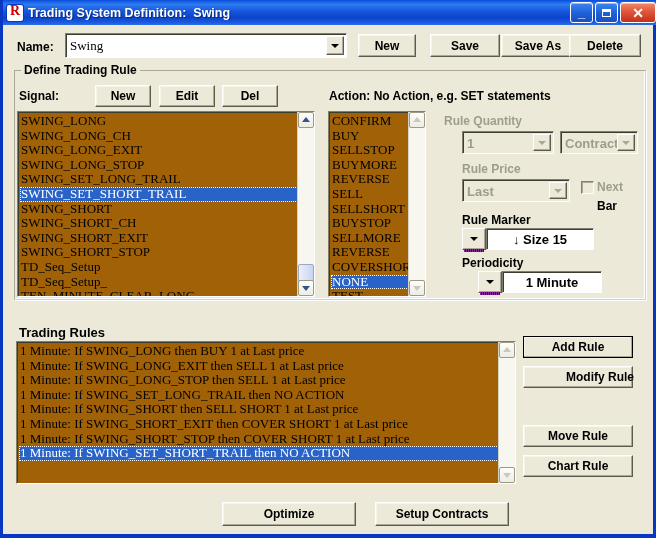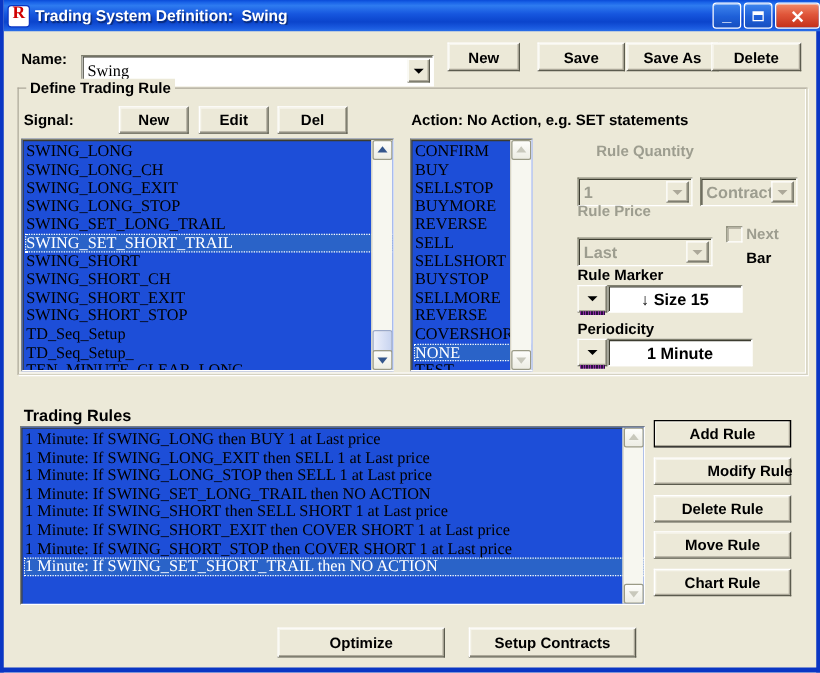--- a/index.html
+++ b/index.html
@@ -102,21 +102,20 @@
   .btn.default { border-color: #000 #000 #000 #000; box-shadow: inset -1px -1px 0 #ACA899, inset 1px 1px 0 #F6F5EC; }
 
   
   .field {
     position: absolute; box-sizing: border-box;
     background: #FFFFFF;
     border: 1px solid;
     border-color: #7F7F6E #FFFFFF #FFFFFF #7F7F6E;
     box-shadow: inset 1px 1px 0 #3C3C30;
     overflow: hidden;
-    margin-top: 11px;
   }
   .field.disabled { background: #ECE9D8; }
   .field .val {
     position: absolute; left: 4px; top: 50%; transform: translateY(-50%);
     font-family: "Liberation Serif", serif; font-size: 13px; color: #000;
     white-space: nowrap;
   }
   .field.disabled .val { color: #9D9D8F; font-family: "Liberation Sans", sans-serif; font-weight: bold; }
 
   
@@ -174,21 +173,21 @@
     box-shadow: 1px 1px 0 #FFFFFF, inset -1px -1px 0 #FFFFFF;
   }
   .group-title {
     position: absolute; background: #ECE9D8; padding: 0 3px;
     font-weight: bold; font-size: 12px; color: #000; white-space: pre;
   }
 
   
   .listbox {
     position: absolute; box-sizing: border-box;
-    background: #1d4ed8;
+    background: #a16207;
     border: 1px solid;
     border-color: #7F7F6E #FFFFFF #FFFFFF #7F7F6E;
     box-shadow: inset 1px 1px 0 #3C3C30;
     overflow: hidden;
   }
   .listinner { position: absolute; left: 2px; top: 2px; right: 0; bottom: 0; overflow: hidden; }
   .li {
     font-family: "Liberation Serif", serif;
     font-size: 13px; line-height: 14.6px; height: 14.6px;
     color: #000; white-space: nowrap; padding-left: 1px;
@@ -321,21 +320,21 @@
     <div class="vscroll">
       <div class="sbtn up dis">
           <span class="ar"></span>
         </div>
       <div class="sbtn down dis">
           <span class="ar"></span>
         </div>
     </div>
   </div>
 
-  <div class="lbl dim" style="left:474px; top:114px;">Rule Quantity</div>
+  <div class="lbl dim" style="left:441px; top:114px;">Rule Quantity</div>
 
   <div class="field disabled" style="left:459px; top:131px; width:92px; height:23px;">
     <span class="val">1</span>
     <span class="cbarrow dim"></span>
   </div>
 
   <div class="field disabled" style="left:557px; top:131px; width:78px; height:23px;">
     <span class="val">Contracts</span>
     <span class="cbarrow dim"></span>
   </div>
@@ -353,21 +352,21 @@
 
   <div class="lbl" style="left:459px; top:213px;">Rule Marker</div>
   <div class="ddbox" style="left:459px; top:228px; width:132px; height:22px;">
     <div class="ddbtn">
         <span class="underline"></span>
       </div>
     <div class="ddface">↓ Size 15</div>
   </div>
 
   <div class="lbl" style="left:459px; top:256px;">Periodicity</div>
-  <div class="ddbox" style="left:459px; top:271px; width:140px; height:22px;">
+  <div class="ddbox" style="left:475px; top:271px; width:124px; height:22px;">
     <div class="ddbtn">
         <span class="underline"></span>
       </div>
     <div class="ddface">1 Minute</div>
   </div>
 
   <div class="lbl" style="left:16px; top:325px; font-size:13px;">Trading Rules</div>
 
   <div class="listbox" style="left:13px; top:341px; width:500px; height:143px;">
     <div class="listinner" id="rules-list">
@@ -385,20 +384,19 @@
           <span class="ar"></span>
         </div>
       <div class="sbtn down dis">
           <span class="ar"></span>
         </div>
     </div>
   </div>
 
   <div class="btn default" style="left:520px; top:336px; width:110px; height:22px;">Add Rule</div>
   <div class="btn" style="left:520px; top:366px; width:110px; height:22px;padding-left:44px;">Modify Rule</div>
-  <div class="btn" style="left:520px; top:396px; width:110px; height:22px;">Delete Rule</div>
   <div class="btn" style="left:520px; top:425px; width:110px; height:22px;">Move Rule</div>
   <div class="btn" style="left:520px; top:455px; width:110px; height:22px;">Chart Rule</div>
 
   <div class="btn" style="left:219px; top:502px; width:134px; height:24px;">Optimize</div>
   <div class="btn" style="left:372px; top:502px; width:134px; height:24px;">Setup Contracts</div>
 
 </div>
 
 </body></html>

